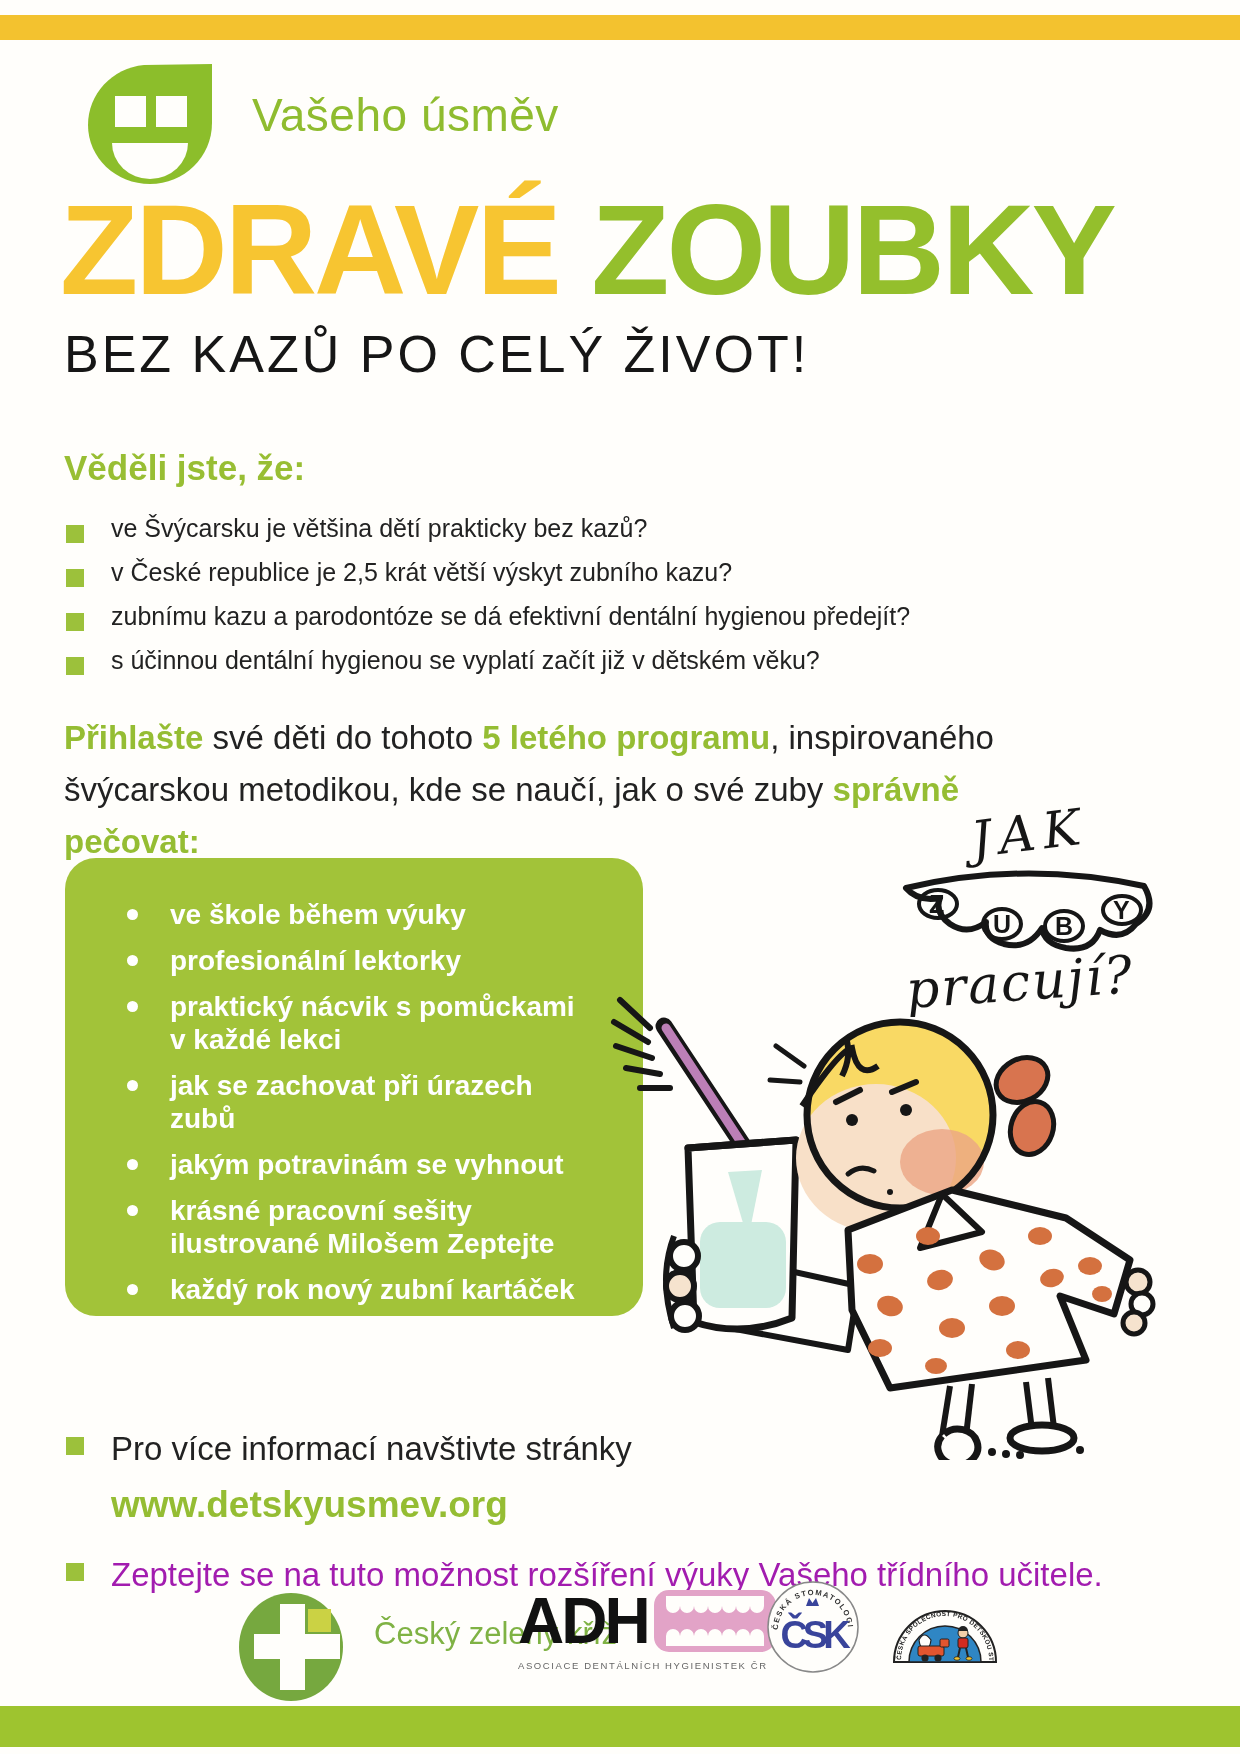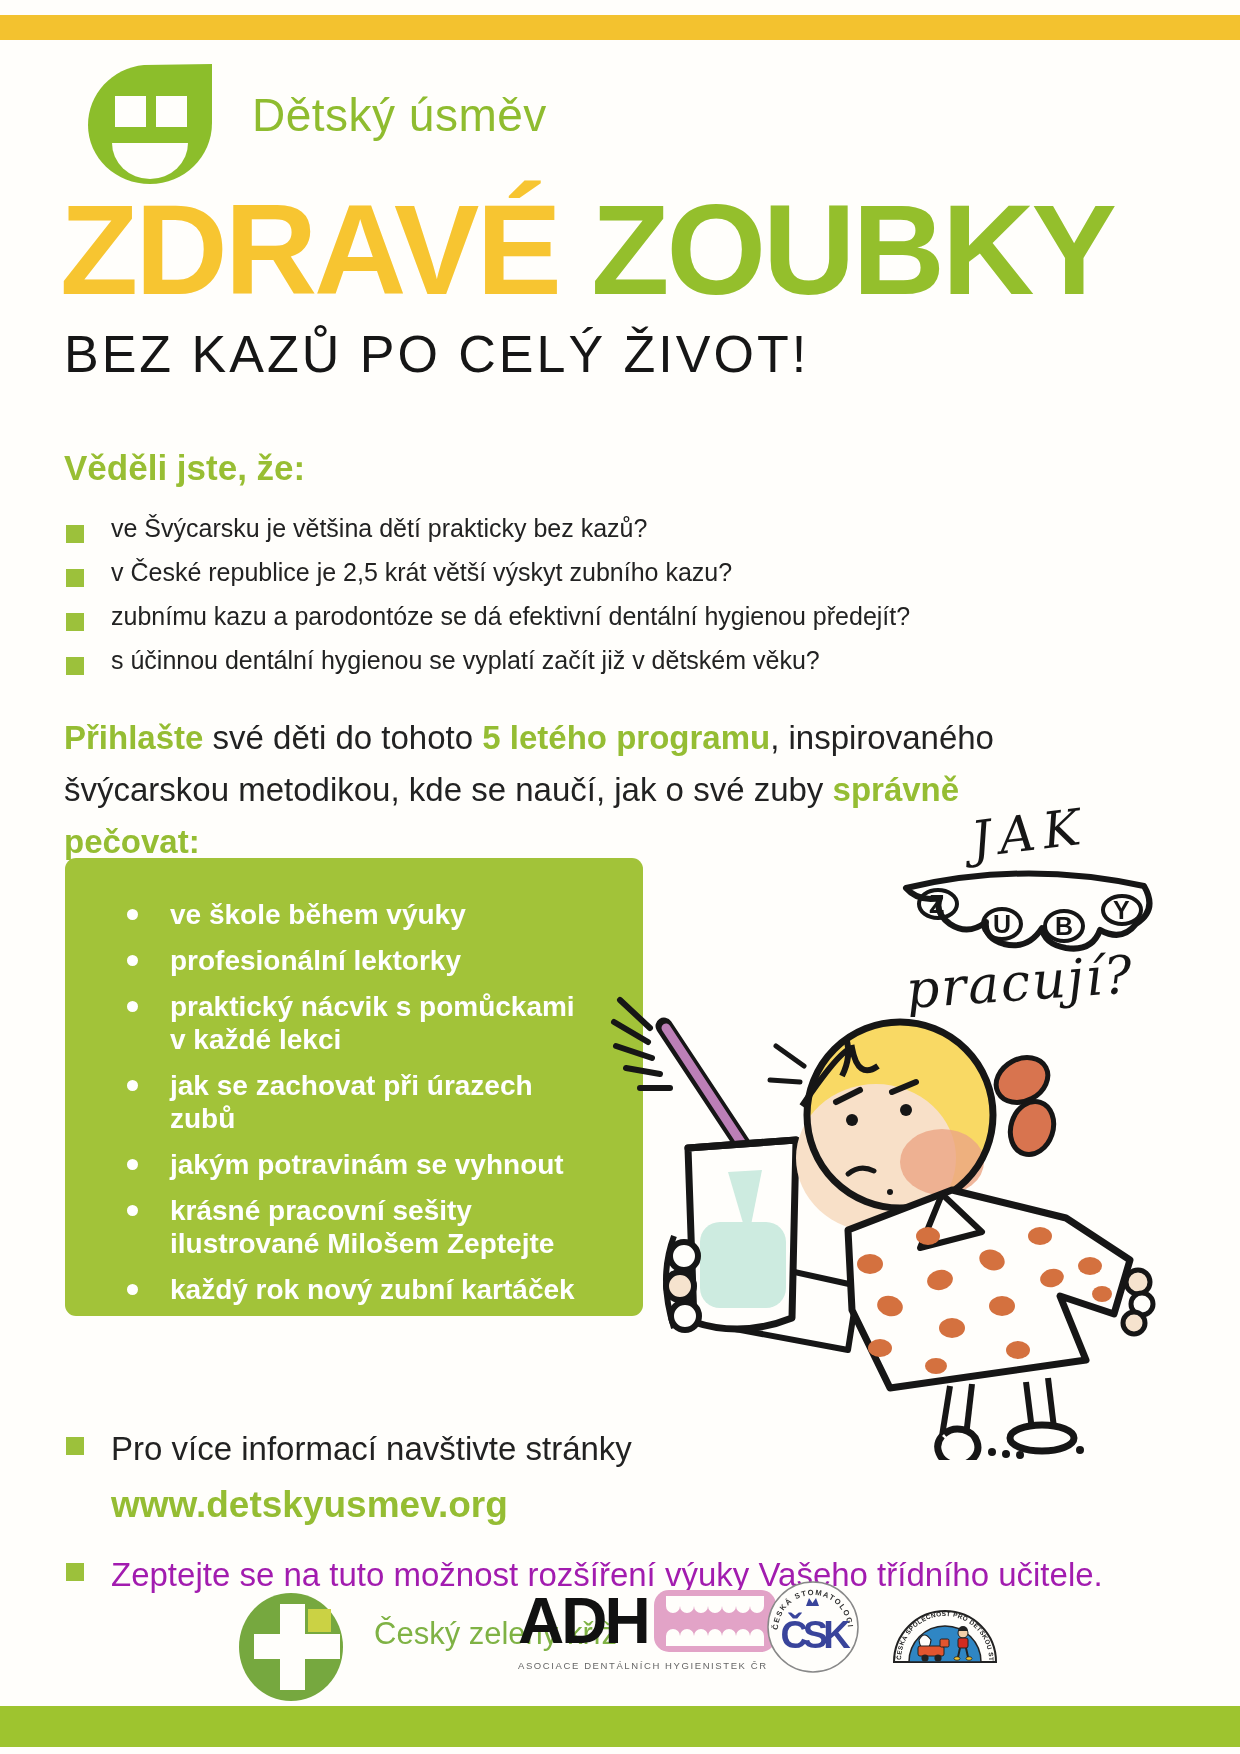--- a/index.html
+++ b/index.html
@@ -29,21 +29,21 @@
 
   .facts{position:absolute;left:64px;top:448px;width:1050px;}
   .facts h2{color:#98BE33;font-size:35px;font-weight:700;margin-bottom:26px;}
   .facts ul{list-style:none;}
   .facts li{display:flex;align-items:flex-end;margin-bottom:15px;font-size:25px;color:#222;}
   .sq{flex:none;width:18px;height:18px;background:#9CC13B;margin:7px 27px 0 2px;}
 
   .signup{position:absolute;left:64px;top:712px;width:1000px;font-size:33px;line-height:1.58;color:#222;}
   .gb{color:#95BD33;font-weight:700;}
 
-  .program-box{position:absolute;left:65px;top:858px;width:578px;height:458px;background:var(--green-box);border-radius:11px;padding:40px 30px 30px 62px;}
+  .program-box{position:absolute;left:65px;top:858px;width:578px;height:458px;background:var(--green-box);border-radius:31px;padding:40px 30px 30px 62px;}
   .program-box ul{list-style:none;}
   .program-box li{display:flex;align-items:flex-start;margin-bottom:13px;color:#fff;font-weight:700;font-size:28px;line-height:1.18;width:450px;}
   .dot{flex:none;width:11px;height:11px;border-radius:50%;background:#fff;margin:11px 32px 0 0;}
 
   .doodle{position:absolute;left:872px;top:792px;}
   .child{position:absolute;left:590px;top:930px;}
 
   .info{position:absolute;left:64px;top:1430px;}
   .info-row{display:flex;align-items:flex-start;font-size:33px;color:#222;}
   .info-url{margin:16px 0 0 47px;font-size:37px;font-weight:700;color:#95BD33;text-decoration:none;display:inline-block;}
@@ -66,21 +66,21 @@
 
   <div class="top-bar"></div>
 
   <div class="brand">
     <svg width="124" height="120" viewBox="0 0 124 120">
       <path d="M124 0 L56 1 C24 4 0 30 0 61 C0 94 28 120 62 120 C96 120 124 93 124 59 Z" fill="#8CBE2B"></path>
       <rect x="27" y="32" width="31" height="31" fill="#fffefb"></rect>
       <rect x="68" y="32" width="31" height="31" fill="#fffefb"></rect>
       <path d="M24 79 A38 36 0 0 0 100 79 Z" fill="#fffefb"></path>
     </svg>
-    <div class="brand-name">Dětský úsměv</div>
+    <div class="brand-name">Vašeho úsměv</div>
   </div>
 
   <h1 class="title"><span class="t1">ZDRAVÉ</span><span class="t2"> ZOUBKY</span></h1>
   <div class="subtitle">BEZ KAZŮ PO CELÝ ŽIVOT!</div>
 
   <section class="facts">
     <h2>Věděli jste, že:</h2>
     <ul>
         <li>
           <span class="sq"></span>

